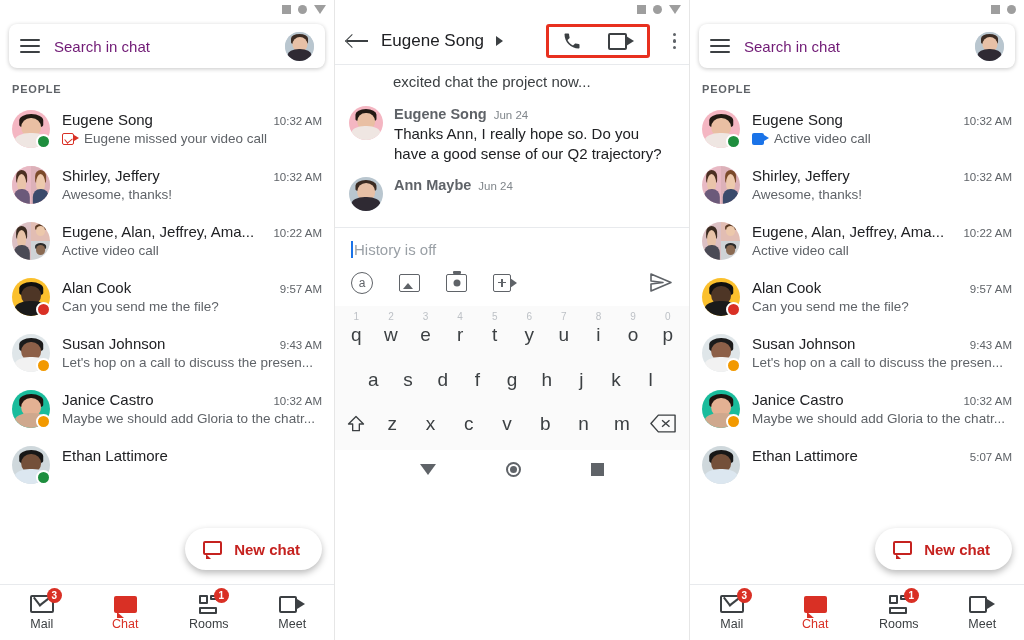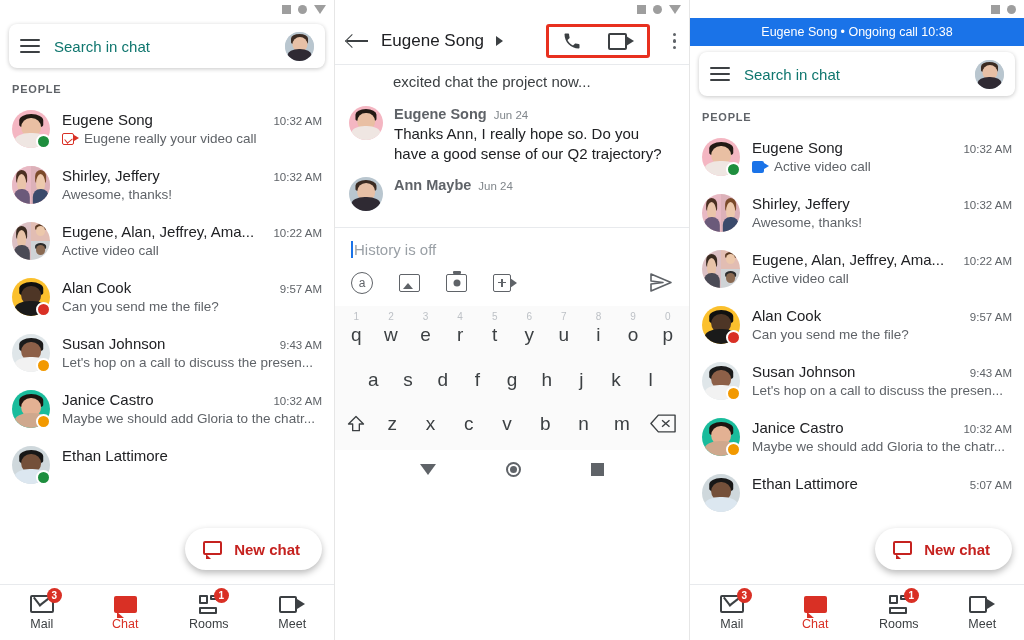--- a/index.html
+++ b/index.html
@@ -28,21 +28,21 @@
 
   
   .searchwrap { padding: 6px 9px 4px 9px; }
   .searchbar {
     height: 44px; background: #fff; border-radius: 8px;
     box-shadow: 0 1px 4px rgba(0,0,0,.22);
     display: flex; align-items: center; padding: 0 11px; gap: 14px;
   }
   .hamburger { width: 20px; display:flex; flex-direction: column; gap: 4px; flex:none; cursor:pointer;}
   .hamburger i { display:block; height: 2px; background: #3c4043; border-radius: 1px; }
-  .search-text { flex: 1; font-size: 15px; color: #0f766e; }
+  .search-text { flex: 1; font-size: 15px; color: #701a75; }
   .avatar-sm {
     width: 29px; height: 29px; border-radius: 50%; flex: none; overflow:hidden;
     background: #cfd8dc; position: relative;
   }
 
   
   .face { position: absolute; inset: 0; }
   .face .head { position:absolute; left:50%; top:20%; width:52%; height:52%; transform: translateX(-50%); border-radius: 50%; }
   .face .body { position:absolute; left:50%; bottom:-6%; width:86%; height:46%; transform: translateX(-50%); border-radius: 46% 46% 0 0; }
   .face .hair { position:absolute; left:50%; top:10%; width:62%; height:34%; transform: translateX(-50%); border-radius: 50% 50% 18% 18%; }
@@ -269,21 +269,21 @@
         <span class="chat-body">
           <span class="chat-line1">
             <span class="chat-name">Eugene Song</span>
             <span class="chat-time">10:32 AM</span>
           </span>
           <span class="chat-line2">
             <span class="mini-vid-missed">
                 <span class="bx"></span>
                 <span class="tri"></span>
               </span>
-            <span class="chat-snippet">Eugene really your video call</span>
+            <span class="chat-snippet">Eugene missed your video call</span>
           </span>
         </span>
       </div>
 
       <div class="chat-row">
         <span class="chat-av">
           <span class="inner" style="background:#f3c9cf;display:flex">
             <span style="flex:1;position:relative;background:#e8b9c4">
                 <span class="face">
                   <span class="hair" style="background:#4b2f22"></span>
@@ -624,21 +624,20 @@
     </div>
   </div>
 
   <div class="panel panel-right">
 
     <div class="statusbar">
       <span class="sb-sq"></span>
       <span class="sb-ci"></span>
     </div>
 
-    <div class="call-banner">Eugene Song • Ongoing call 10:38</div>
 
     <div class="searchwrap">
       <div class="searchbar">
         <span class="hamburger">
             <i></i>
             <i></i>
             <i></i>
           </span>
         <span class="search-text">Search in chat</span>
         <span class="avatar-sm">

